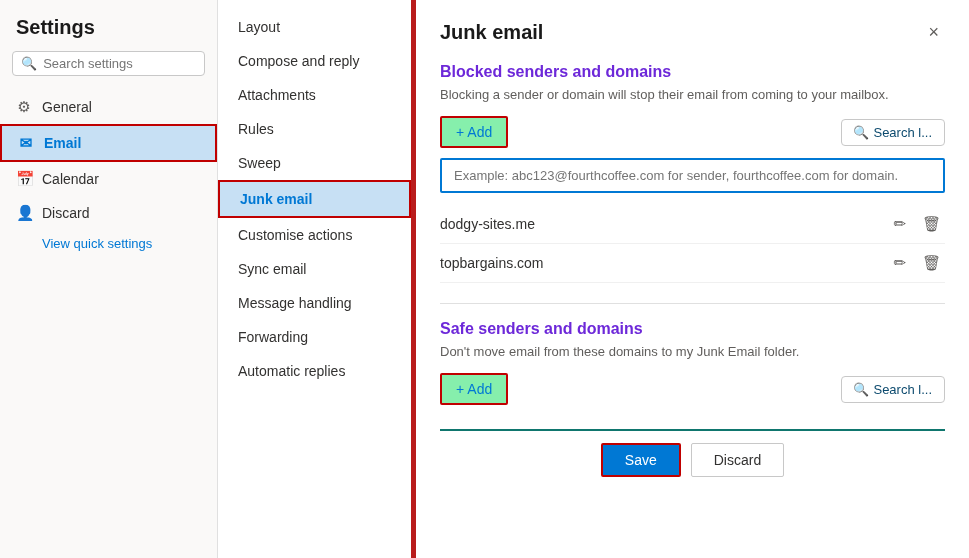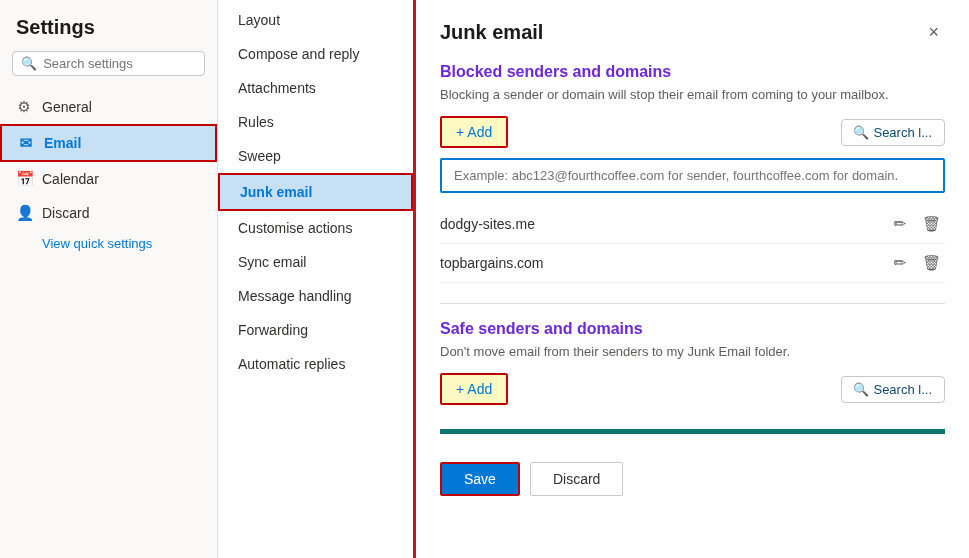--- a/index.html
+++ b/index.html
@@ -87,22 +87,22 @@
       font-size: 13px;
       color: #0078d4;
       cursor: pointer;
       text-decoration: none;
       display: block;
     }
     
     .submenu {
       width: 198px;
       background: #fff;
-      border-right: 3px solid #b91c1c;
-      padding: 3px 0;
+      border-right: 5px solid #b91c1c;
+      padding: 10px 0;
       flex-shrink: 0;
     }
     .submenu-item {
       padding: 9px 20px;
       font-size: 14px;
       color: #323130;
       cursor: pointer;
     }
     .submenu-item.active {
       background: #c7e0f4;
@@ -151,21 +151,21 @@
       display: flex;
       align-items: center;
       justify-content: space-between;
       margin-bottom: 10px;
     }
     .add-btn {
       display: flex;
       align-items: center;
       gap: 4px;
       border: 2px solid #c00000;
-      background: #fef9c3;
+      background: #86efac;
       color: #0078d4;
       font-size: 14px;
       padding: 6px 14px;
       border-radius: 2px;
       cursor: pointer;
       font-weight: 500;
     }
     .search-btn {
       display: flex;
       align-items: center;
@@ -212,25 +212,25 @@
       font-size: 15px;
       padding: 2px 4px;
     }
     .section-divider {
       border: none;
       border-top: 1px solid #e0e0e0;
       margin: 20px 0 16px 0;
     }
     .bottom-bar {
       display: flex;
-      justify-content: flex-start;
+      justify-content: center;
       gap: 10px;
       margin-top: 24px;
-      padding-top: 28px;
-      border-top: 5px solid #0f766e;
+      padding-top: 12px;
+      border-top: 2px solid #0f766e;
     }
     .save-btn {
       background: #0078d4;
       color: #fff;
       border: 2px solid #c00000;
       border-radius: 2px;
       padding: 7px 22px;
       font-size: 14px;
       font-weight: 500;
       cursor: pointer;
@@ -323,21 +323,21 @@
       <div class="domain-actions">
         <button class="icon-btn" title="Edit">✏</button>
         <button class="icon-btn" title="Delete">🗑</button>
       </div>
     </div>
 
     <hr class="section-divider">
 
     
     <div class="section-title">Safe senders and domains</div>
-    <div class="section-desc">Don't move email from their senders to my Junk Email folder.</div>
+    <div class="section-desc">Don't move email from these domains to my Junk Email folder.</div>
 
     <div class="toolbar-row">
       <button class="add-btn">+ Add</button>
       <button class="search-btn">🔍 Search l...</button>
     </div>
 
     <div class="bottom-bar">
       <button class="save-btn">Save</button>
       <button class="discard-btn">Discard</button>
     </div>

